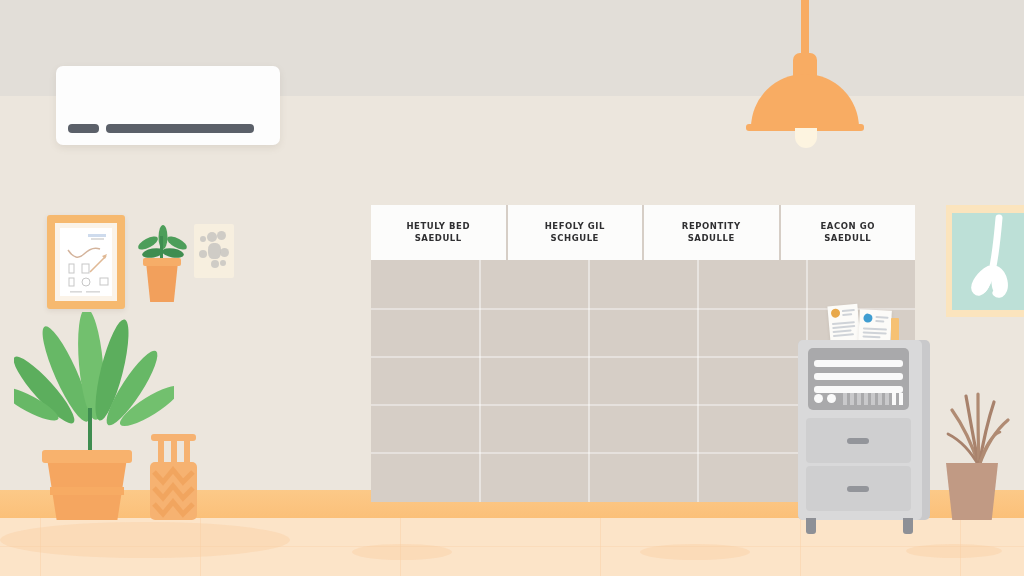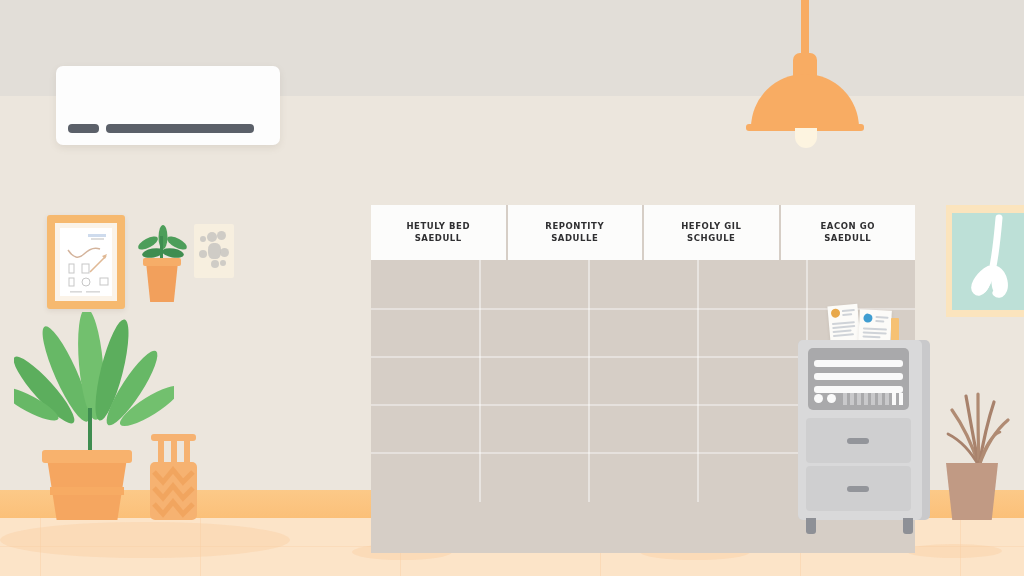--- a/index.html
+++ b/index.html
@@ -220,21 +220,21 @@
     position: absolute;
     top: 440px;
     width: 6px; height: 24px;
     background: #f6b271;
   }
 
   
   .board {
     position: absolute;
     left: 371px; top: 205px;
-    width: 544px; height: 348px;
+    width: 544px; height: 297px;
     background: #d6cec6;
   }
   .board-header-row {
     position: absolute;
     left: 0; top: 0;
     width: 100%; height: 55px;
     display: flex;
   }
   .board-header-cell {
     flex: 1 1 0;
@@ -493,28 +493,28 @@
 
     <div class="board-header-row">
       <div class="board-header-cell">
         <div class="hdr-text">
           <div>HETULY BED</div>
           <div>SAEDULL</div>
         </div>
       </div>
       <div class="board-header-cell">
         <div class="hdr-text">
-          <div>REPONTITY</div>
-          <div>SADULLE</div>
+          <div>HEFOLY GIL</div>
+          <div>SCHGULE</div>
         </div>
       </div>
       <div class="board-header-cell">
         <div class="hdr-text">
-          <div>HEFOLY GIL</div>
-          <div>SCHGULE</div>
+          <div>REPONTITY</div>
+          <div>SADULLE</div>
         </div>
       </div>
       <div class="board-header-cell">
         <div class="hdr-text">
           <div>EACON GO</div>
           <div>SAEDULL</div>
         </div>
       </div>
     </div>
 

